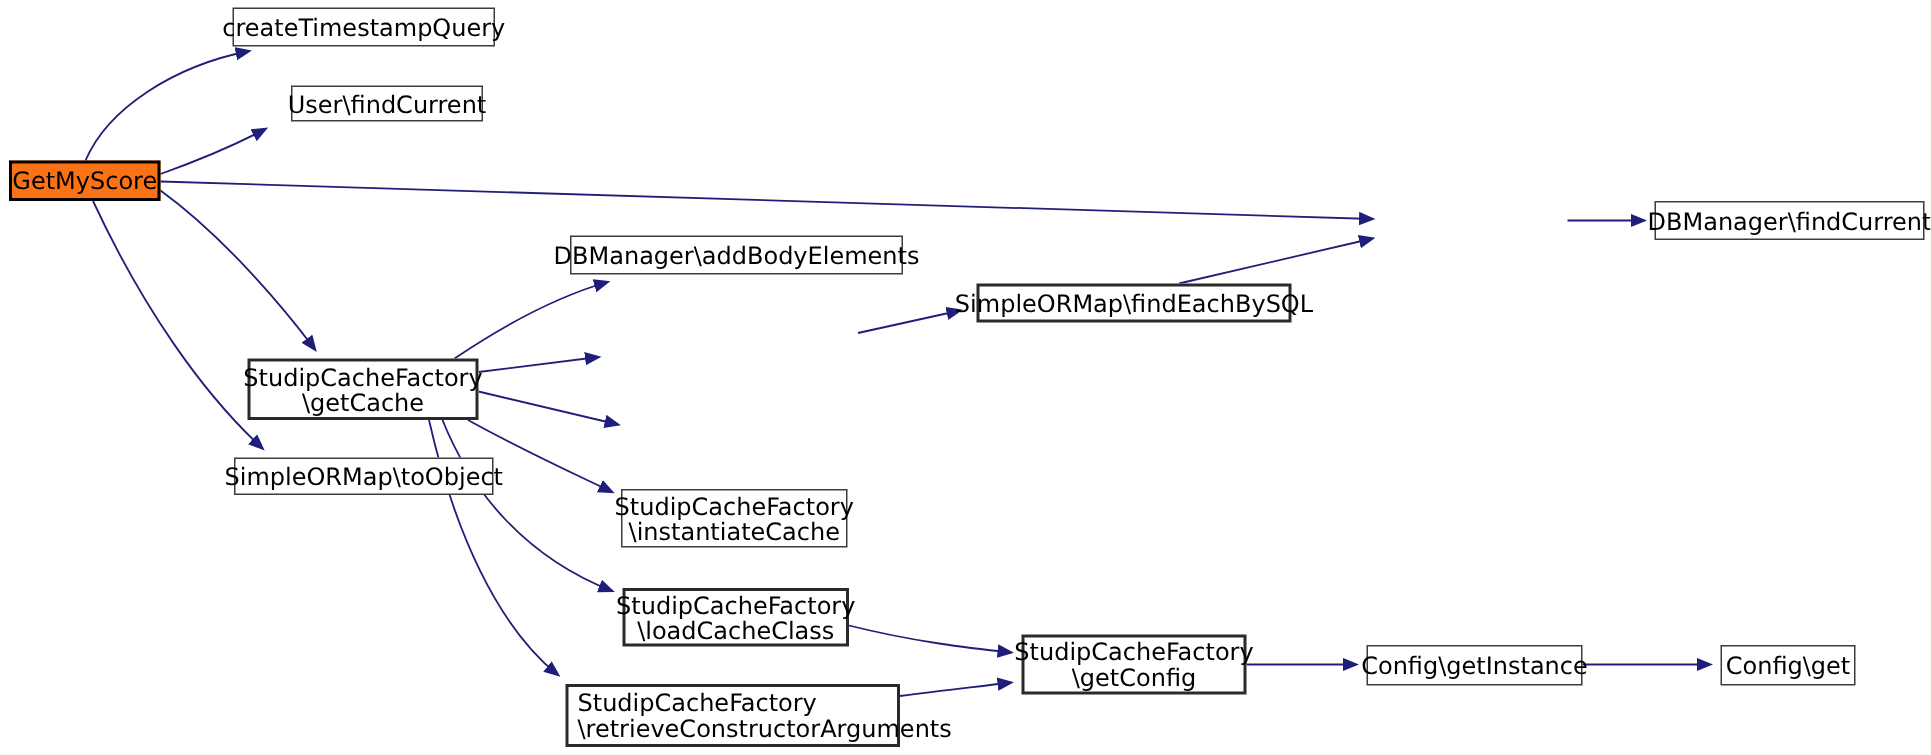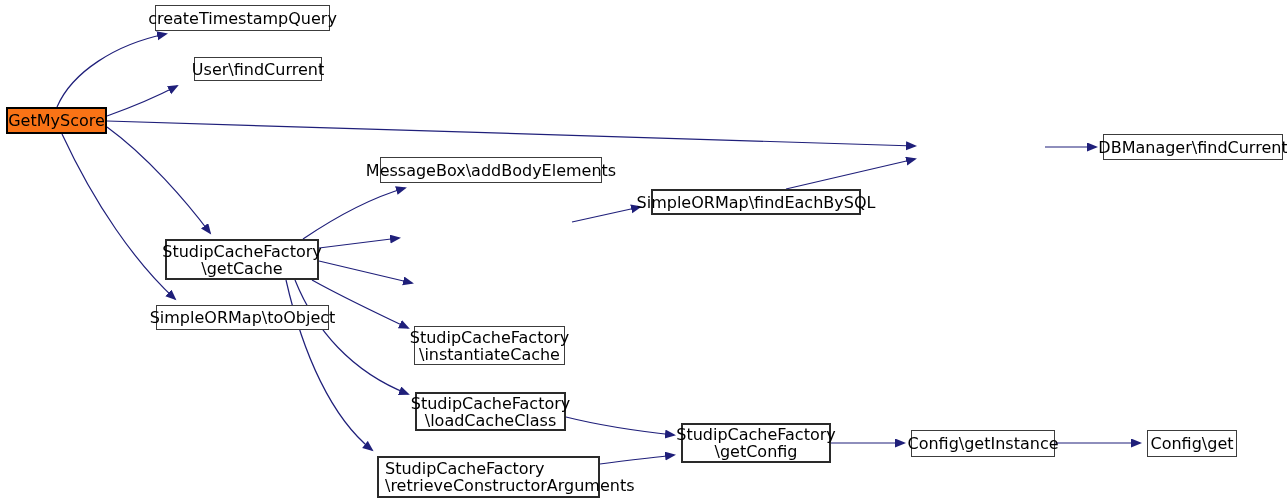--- a/index.html
+++ b/index.html
@@ -62,21 +62,21 @@
 
   <div class="node root" style="left:6px;top:107px;width:101px;height:27px;">GetMyScore</div>
 
   <div class="node" style="left:155px;top:5px;width:175px;height:26px;">createTimestampQuery</div>
 
   <div class="node" style="left:178px;top:57px;width:128px;height:24px;margin-left:16px;">User\findCurrent</div>
 
 
   <div class="node" style="left:1103px;top:134px;width:180px;height:26px;">DBManager\findCurrent</div>
 
-  <div class="node" style="left:380px;top:157px;width:222px;height:26px;">MessageBox\addBodyElements</div>
+  <div class="node" style="left:380px;top:157px;width:222px;height:26px;">DBManager\addBodyElements</div>
 
 
   <div class="node bold" style="left:651px;top:189px;width:210px;height:26px;">SimpleORMap\findEachBySQL</div>
 
 
   <div class="node bold" style="left:165px;top:239px;width:154px;height:41px;">StudipCacheFactory
 \getCache</div>
 
   <div class="node" style="left:156px;top:305px;width:173px;height:25px;">SimpleORMap\toObject</div>
 

